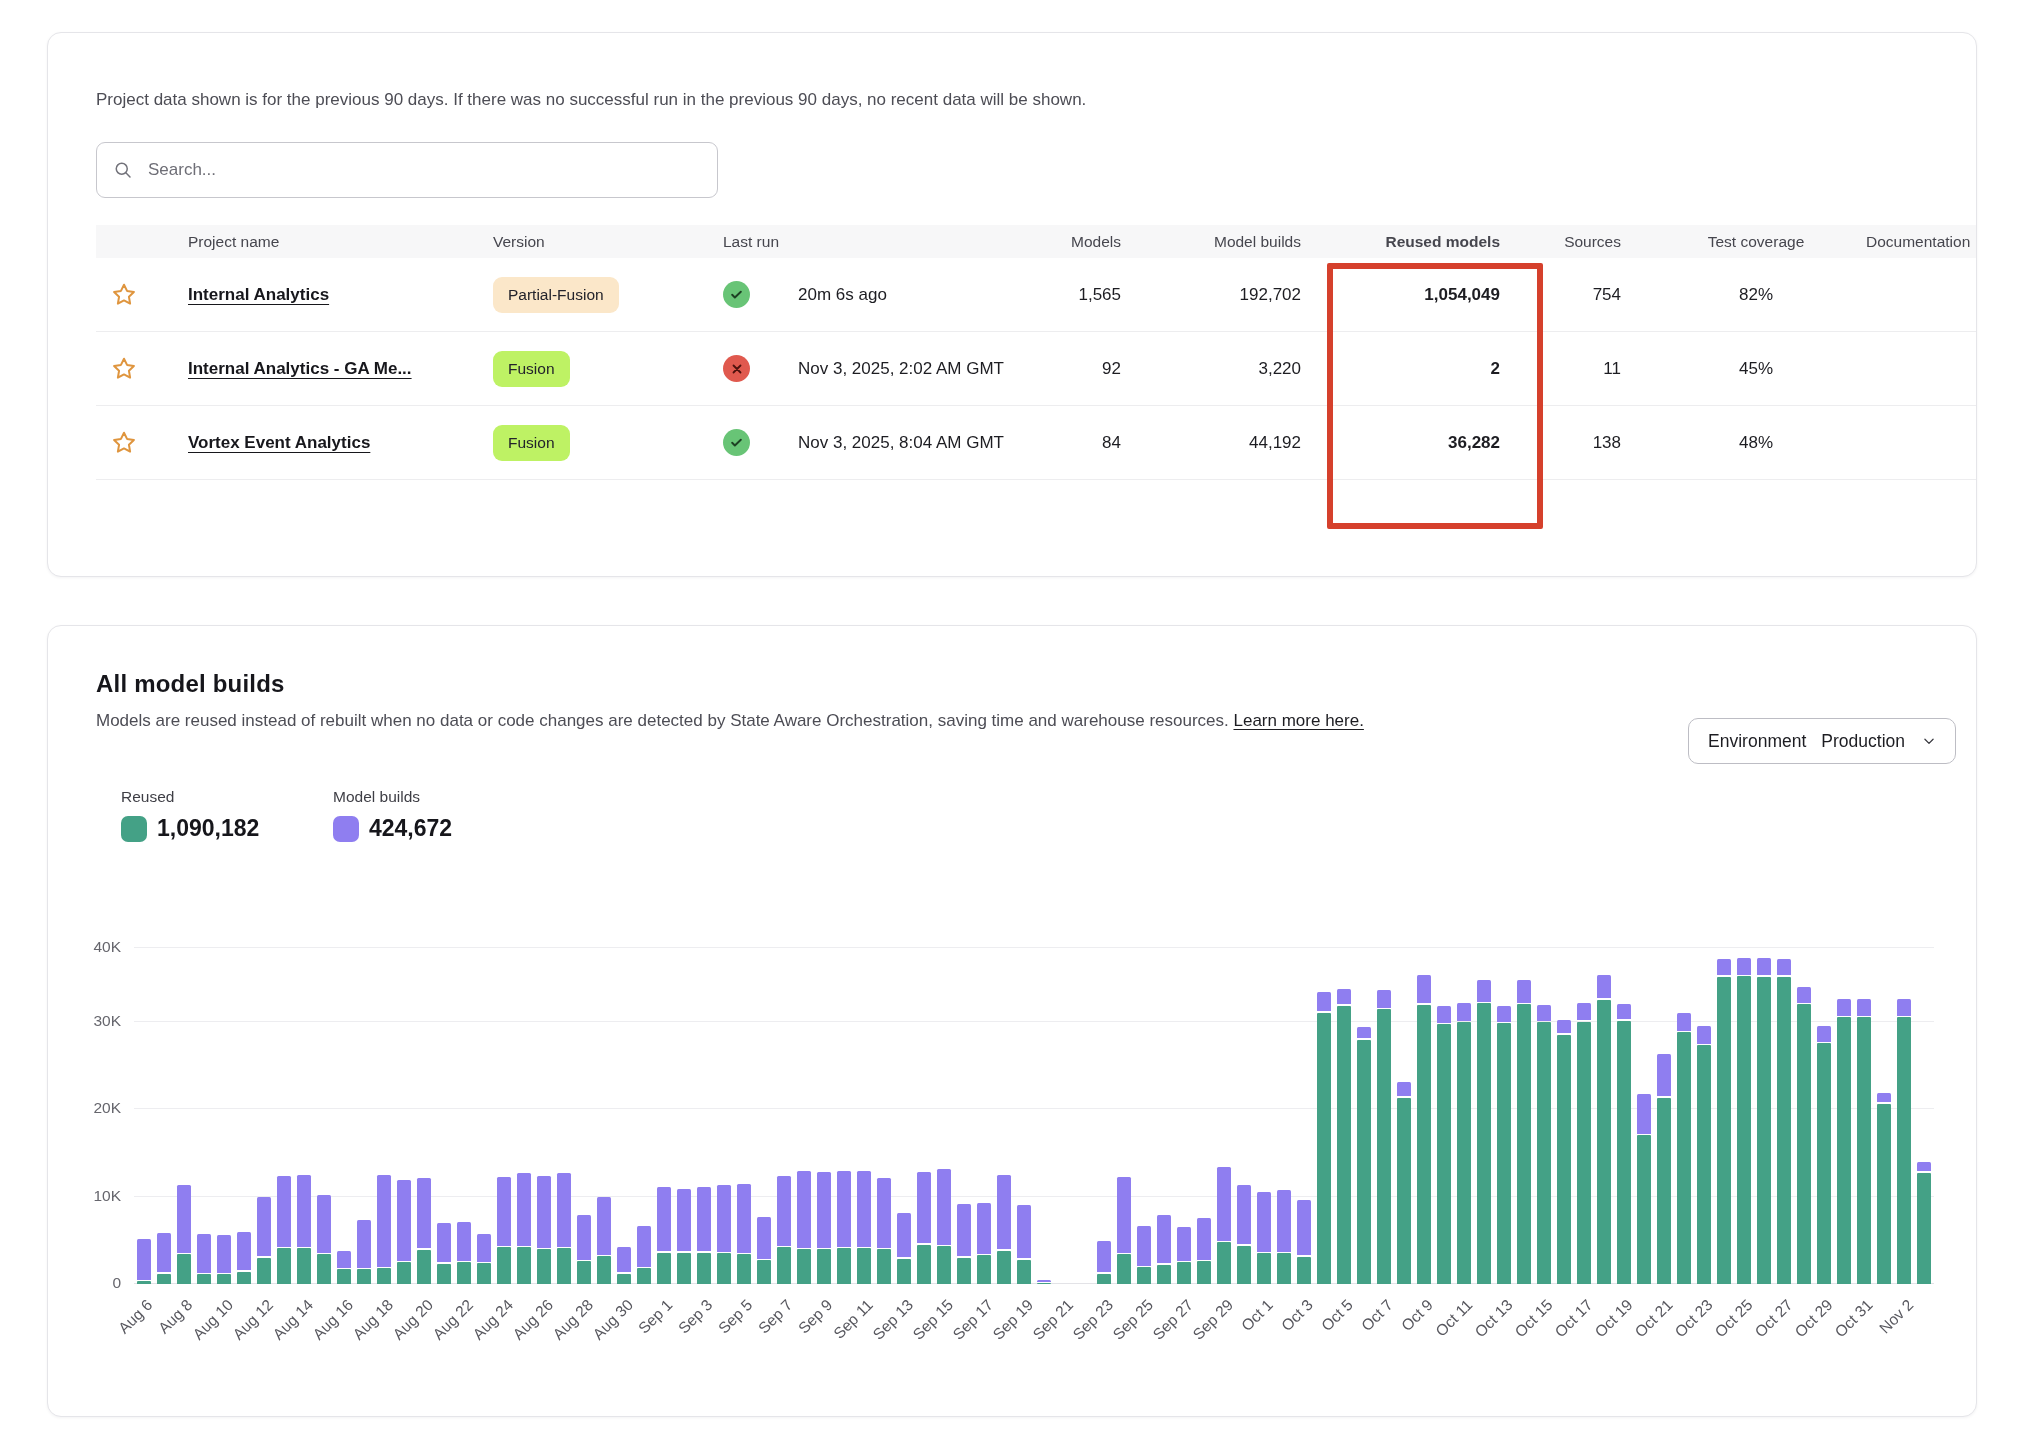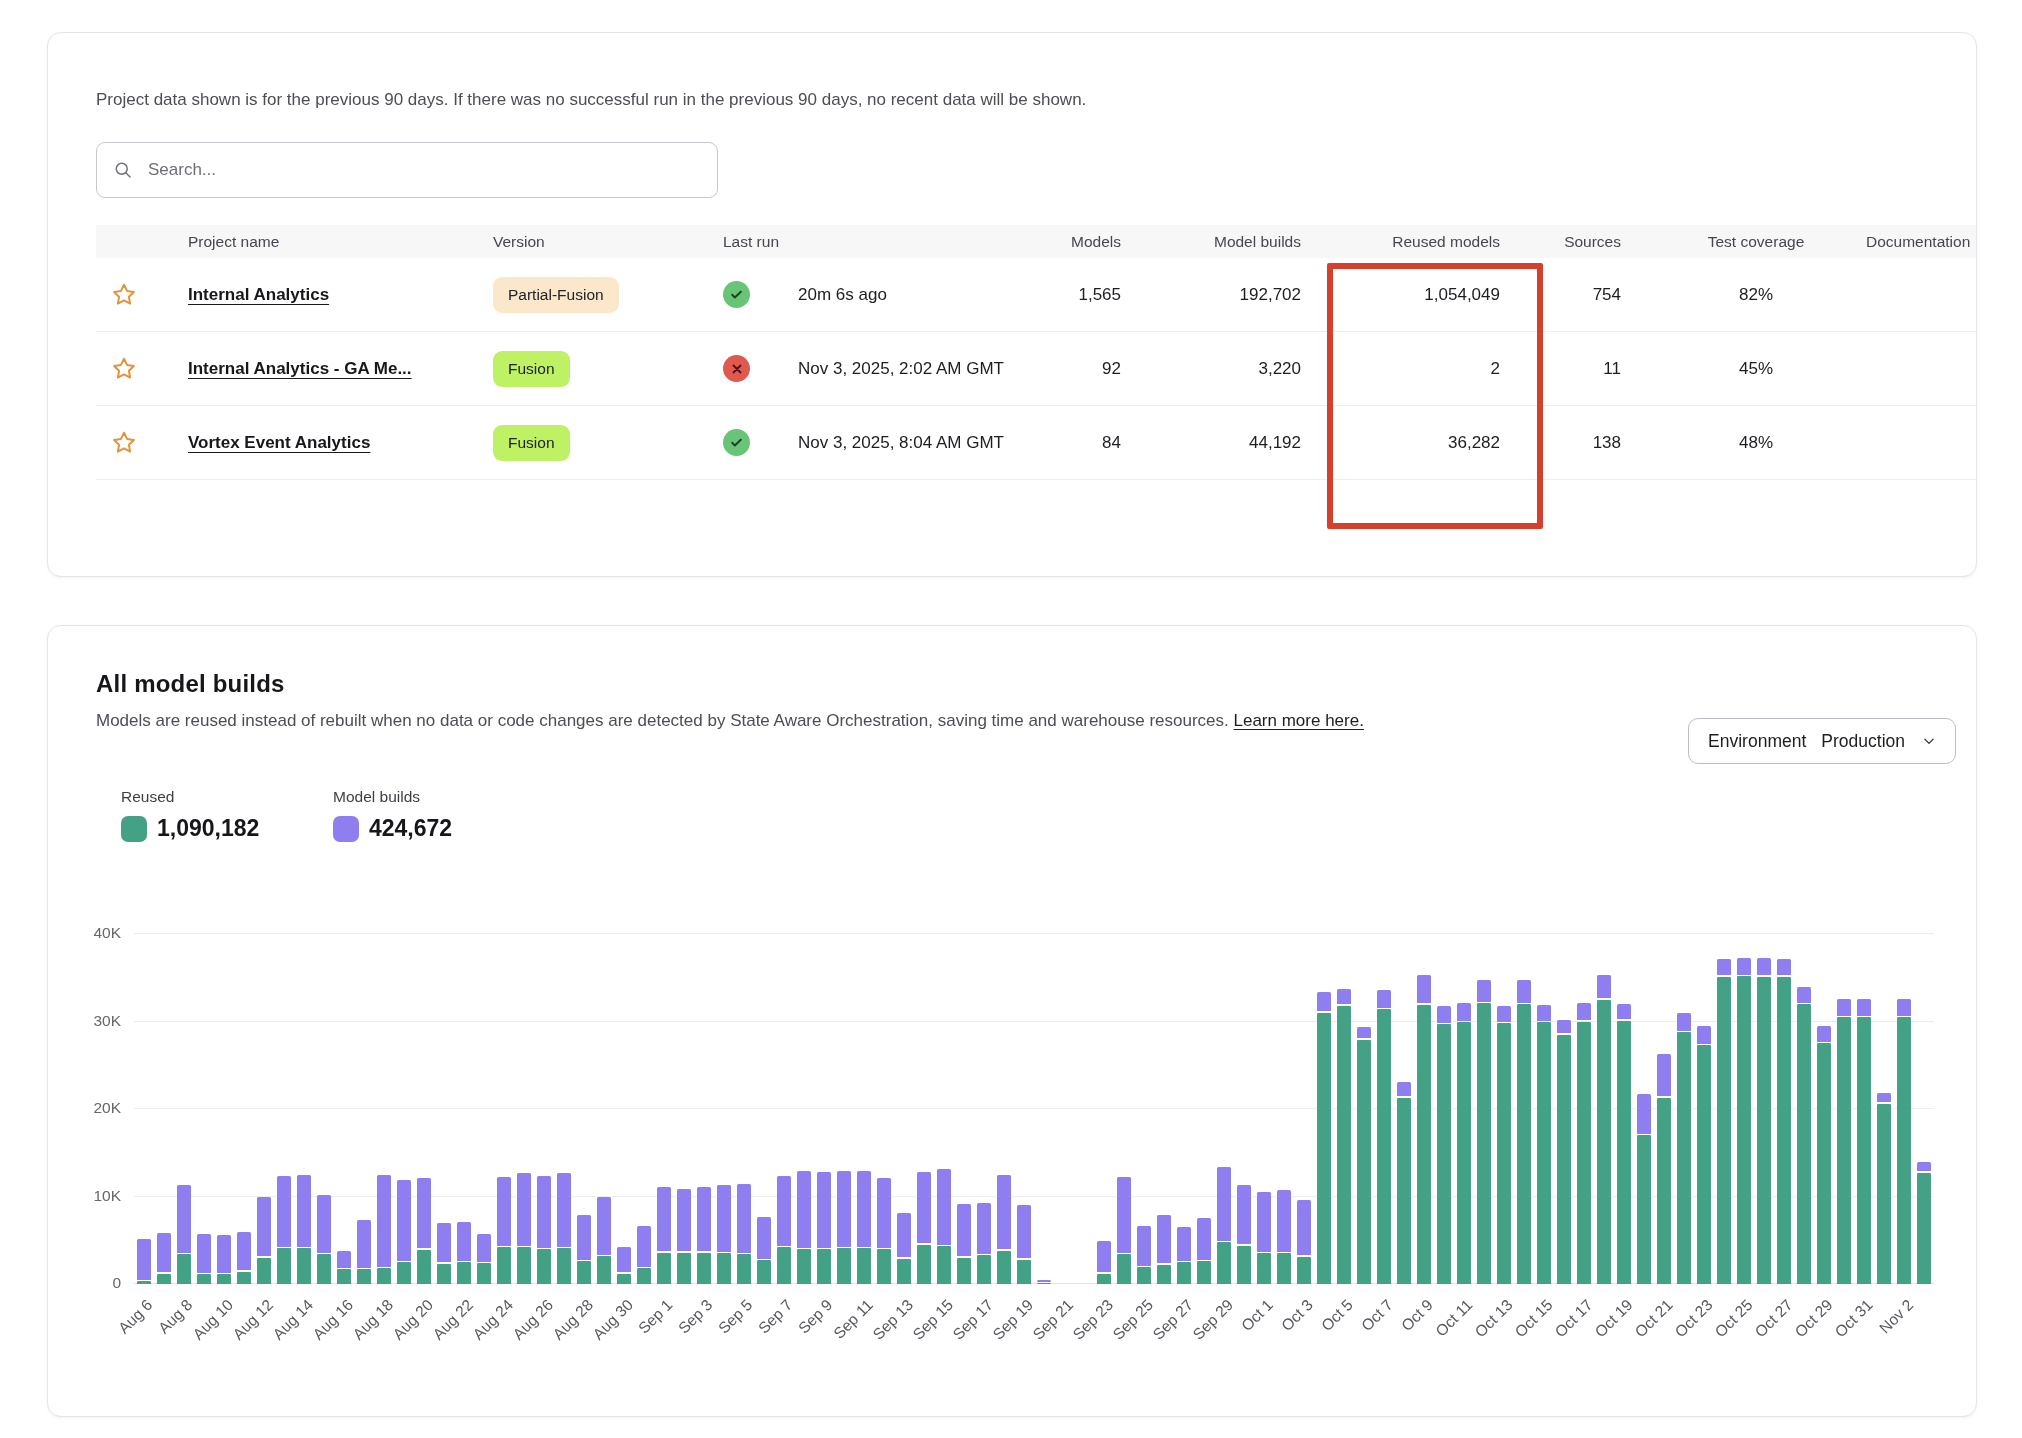--- a/index.html
+++ b/index.html
@@ -32,21 +32,21 @@
   
   .ptable{margin-top:27px;width:1885px;}
   .tgrid{display:grid;grid-template-columns:55px 330px 220px 330px 120px 180px 215px 105px 210px 120px;align-items:center;}
   .thead{height:33px;background:#f7f7f8;color:#46464e;font-size:15.5px;}
   .trow{height:73px;border-bottom:1px solid #ededef;font-size:17px;color:#1d1d22;}
   .cell{white-space:nowrap;}
   .h-name,.c-name{padding-left:37px;}
   .h-version,.c-version{padding-left:12px;}
   .h-lastrun,.c-lastrun{padding-left:22px;}
   .num{text-align:right;padding-right:30px;}
-  .num-reused{text-align:right;padding-right:46px;}
+  .num-reused{text-align:right;padding-right:46px;font-weight:bold;}
   .ctr{text-align:center;}
   .h-docs{padding-left:5px;overflow:hidden;}
   .c-star{display:flex;justify-content:center;align-items:center;cursor:pointer;}
   .pname{font-weight:600;color:#17171c;text-decoration:underline;text-underline-offset:4px;text-decoration-thickness:1px;cursor:pointer;}
   .badge{display:inline-block;padding:9px 15px;border-radius:9px;font-size:15.5px;font-weight:500;color:#23232b;}
   .badge.partial{background:#fbe7c9;}
   .badge.fusion{background:#bef264;}
   .c-lastrun{display:flex;align-items:center;gap:13px;}
   .statusdot{width:27px;height:27px;border-radius:50%;display:flex;align-items:center;justify-content:center;flex:0 0 auto;}
   .statusdot.success{background:#68c476;}
@@ -236,21 +236,21 @@
         </div>
         <div class="gline" style="bottom: 87.5px;">
           <span class="ylab">10K</span>
         </div>
         <div class="gline" style="bottom: 175px;">
           <span class="ylab">20K</span>
         </div>
         <div class="gline" style="bottom: 262.5px;">
           <span class="ylab">30K</span>
         </div>
-        <div class="gline" style="bottom: 350px;">
+        <div class="gline" style="bottom: 336px;">
           <span class="ylab">40K</span>
         </div>
       </div>
     <div class="bars" id="chart-bars">
         <div class="slot">
           <div class="seg reused" style="bottom: 0px; height: 2.625px; background: rgb(68, 161, 134);"></div>
           <div class="seg builds" style="bottom: 4.125px; height: 41.125px; background: rgb(143, 126, 240);"></div>
           <span class="xlab">Aug 6</span>
         </div>
         <div class="slot">

